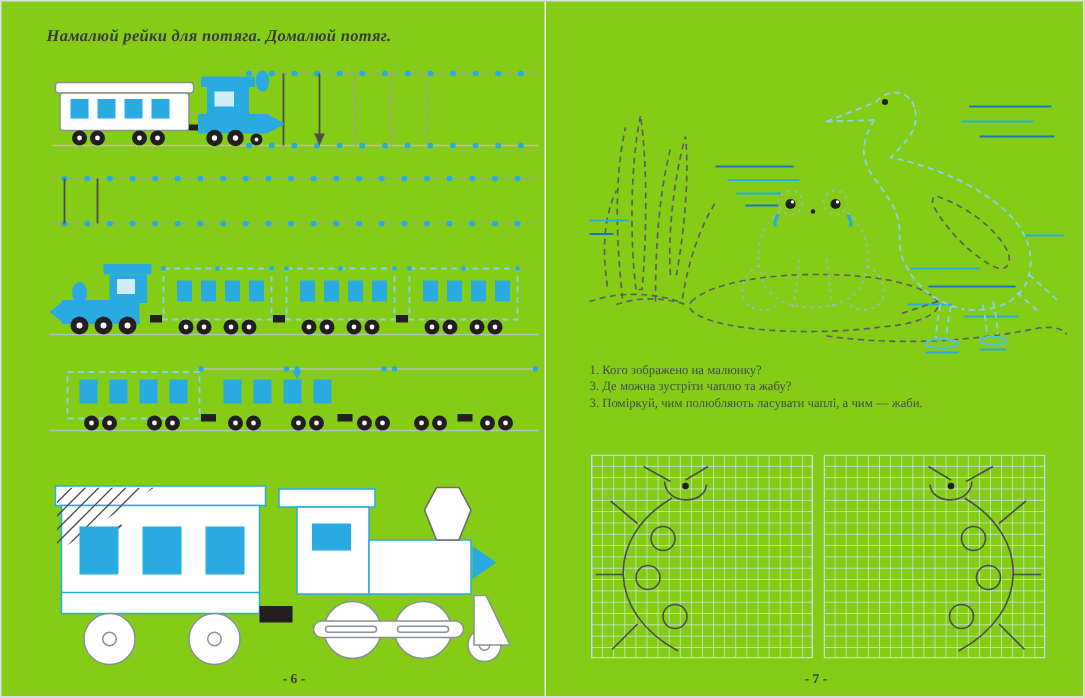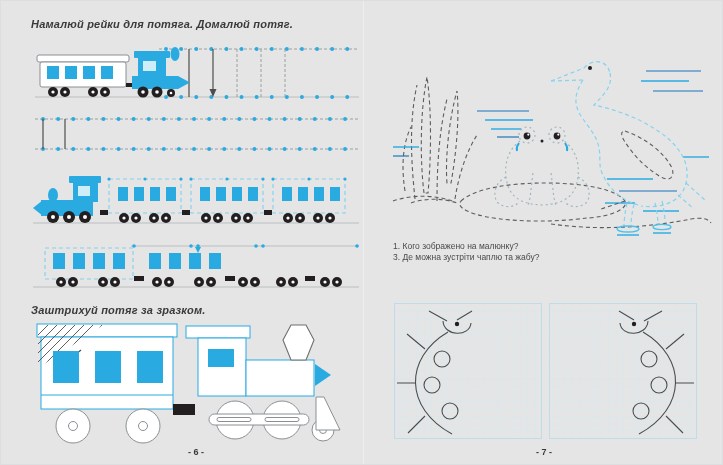--- a/index.html
+++ b/index.html
@@ -1,18 +1,18 @@
 <!DOCTYPE html>
 <html><head>
 <meta charset="utf-8">
 <style>
   html,body{margin:0;padding:0;background:#fff;}
   #spread{
-    position:relative;width:723px;height:465px;background:#e5e5e5;overflow:hidden;
-    font-family:Liberation Sans, sans-serif;color:#3c3c3c;
+    position:relative;width:723px;height:465px;background:#84cc16;overflow:hidden;
+    font-family:Liberation Serif, serif;color:#3c3c3c;
     border:1px solid #dcdfe0;box-sizing:border-box;
   }
   .abs{position:absolute;}
   .ex-title{font-size:11px;font-weight:bold;font-style:italic;color:#3a3a3a;letter-spacing:.2px;white-space:nowrap;}
   .question{font-size:8.5px;line-height:11px;color:#4a4a4a;white-space:nowrap;}
   .pagenum{font-size:9px;font-weight:bold;color:#3a3a3a;text-align:center;}
   .spine{position:absolute;left:362px;top:0;width:1px;height:465px;background:#eceff0;}
 
   
   .t-blue{fill:#29abe2;}
@@ -225,21 +225,20 @@
     </g>
     <rect x="274" y="39" width="10" height="5" class="t-dark"></rect>
     <g>
       <circle cx="294" cy="45" r="5" class="t-dark"></circle>
         <circle cx="294" cy="45" r="1.6" class="hub"></circle>
       <circle cx="306" cy="45" r="5" class="t-dark"></circle>
         <circle cx="306" cy="45" r="1.6" class="hub"></circle>
     </g>
   </svg>
 
-  <div class="abs ex-title" style="left:30px;top:303px;">Заштрихуй потяг за зразком.</div>
 
   <svg class="abs" style="left:22px;top:317px;" width="330" height="128" viewBox="0 0 330 128">
     <defs>
         <clipPath id="hclip">
           <polygon points="15,7 80,7 15,50"></polygon>
         </clipPath>
       </defs>
     <g>
       <rect x="14" y="6" width="140" height="13" class="o-blue"></rect>
       <rect x="18" y="19" width="132" height="72" class="o-blue"></rect>
@@ -349,20 +348,21 @@
       <ellipse cx="237" cy="178" rx="11" ry="3" class="ripple"></ellipse>
       <ellipse cx="271" cy="176" rx="9" ry="2.6" class="ripple"></ellipse>
       <path d="M226,184 H248" class="wl-b"></path>
         <path d="M262,182 H280" class="wl-b"></path>
     </g>
   </svg>
 
   <div class="abs" style="left:392px;top:240px;">
     <div class="question">1. Кого зображено на малюнку?</div>
     <div class="question">3. Де можна зустріти чаплю та жабу?</div>
+    <div class="question">3. Поміркуй, чим полюбляють ласувати чаплі, а чим — жаби.</div>
   </div>
 
 
   <svg class="abs" style="left:393px;top:302px;" width="148" height="136" viewBox="0 0 148 136">
     <defs>
       <pattern id="gA" width="7.4" height="7.55" patternUnits="userSpaceOnUse">
         <path d="M7.4 0 H0 V7.55" fill="none" stroke="#cfeaf2" stroke-width="0.9"></path>
       </pattern>
     </defs>
     <rect x="0.5" y="0.5" width="147" height="135" fill="url(#gA)" stroke="#bfdde8"></rect>

